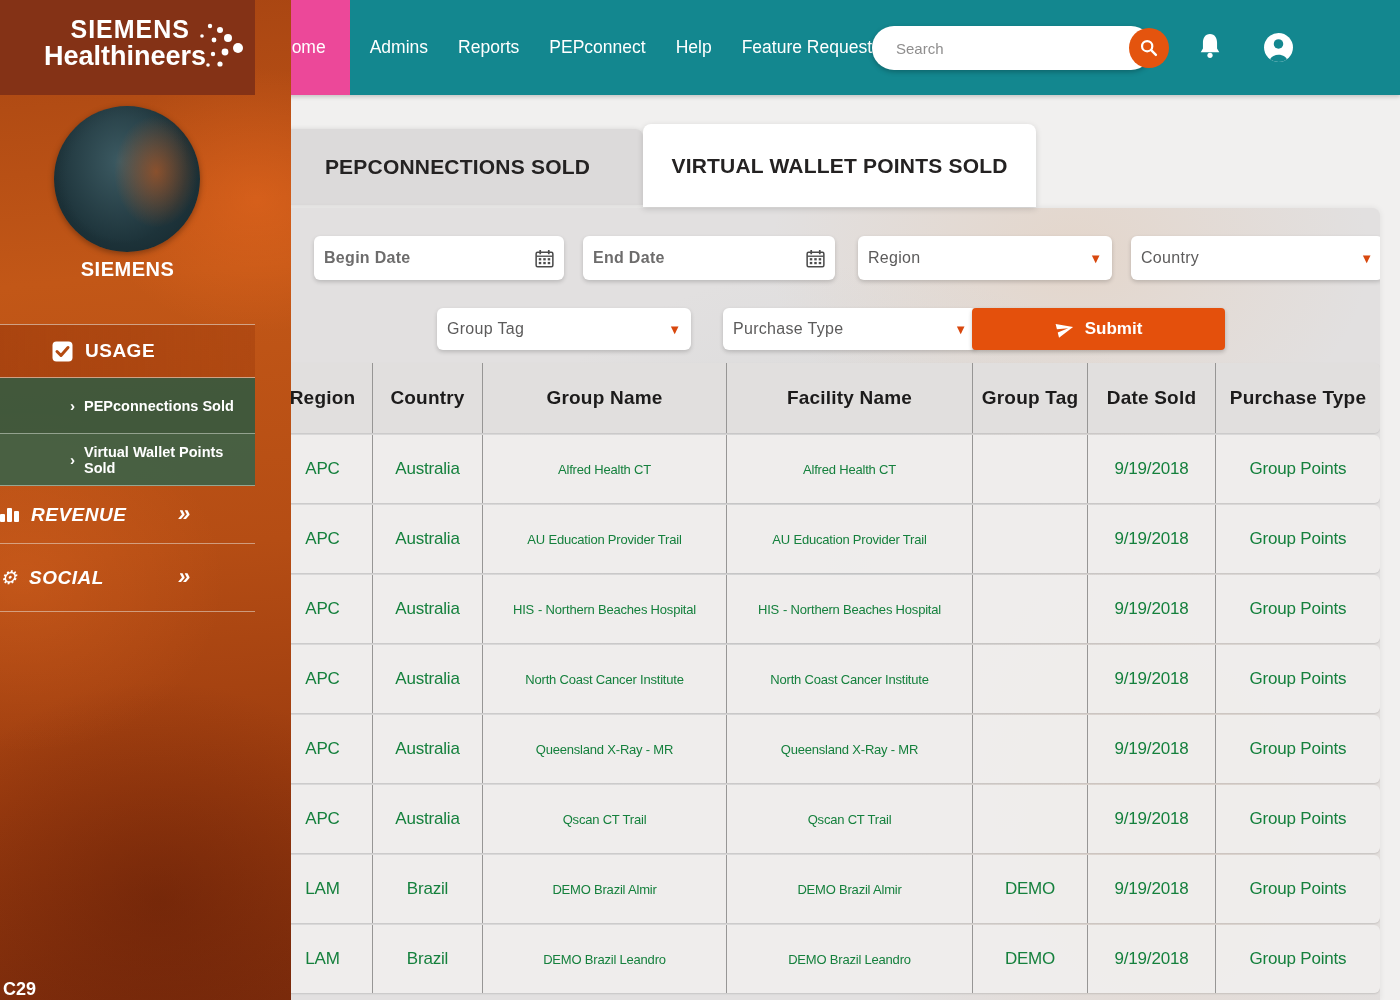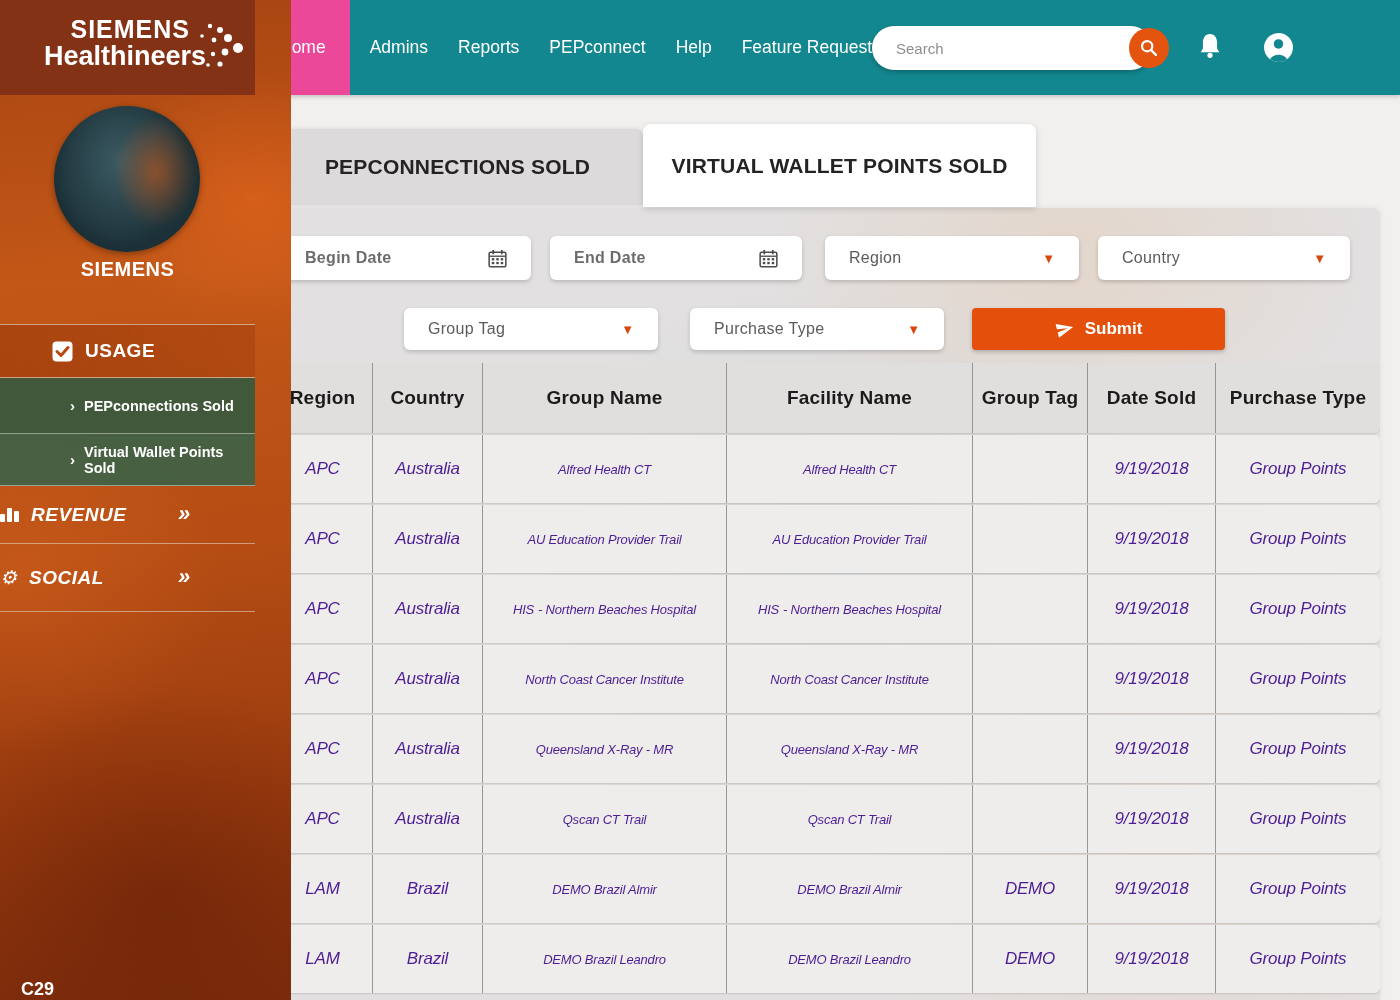--- a/index.html
+++ b/index.html
@@ -58,21 +58,21 @@
               border-bottom:1px solid rgba(215,224,212,.55); }
   .sub-item.second { height:52px; background:rgba(64,97,70,.93); }
   .sub-chevron { font-size:15px; font-weight:700; margin-right:9px; color:#fff; }
   .sub-label { font-size:14.5px; font-weight:700; }
   .band-plain { height:58px; border-bottom:1px solid rgba(236,236,230,.5);font-style:italic; }
   .band-plain.social { height:68px; }
   .band-plain .band-label { font-size:19px; font-weight:700; letter-spacing:.5px; margin-left:12px; }
   .band-arrows { position:absolute; left:178px; font-size:22px; font-weight:700; top:50%;
                  transform:translateY(-54%); }
   .gear-icon { font-size:19px; line-height:1; }
-  .version-tag { position:absolute; left:21px; bottom:0px; color:#fff; font-size:18px; font-weight:700; }
+  .version-tag { position:absolute; left:3px; bottom:0px; color:#fff; font-size:18px; font-weight:700; }
 
   
   .tab { position:absolute; display:flex; align-items:center; justify-content:center;
          border-radius:8px 8px 0 0; cursor:pointer; }
   .tab-inactive { left:272px; top:129px; width:371px; height:76px; background:#dcdada;
                   box-shadow:0 0 5px rgba(0,0,0,.10); }
   .tab-active { left:643px; top:124px; width:393px; height:83px; background:#ffffff;
                 box-shadow:0 2px 6px rgba(0,0,0,.15); z-index:2; }
   .tab-label { font-size:21px; font-weight:700; color:#242222; letter-spacing:.2px; }
 
@@ -82,21 +82,21 @@
     background:
       radial-gradient(430px 300px at 72% 6%, rgba(235,168,108,.18), transparent 70%),
       radial-gradient(520px 420px at 52% 45%, rgba(150,168,172,.14), transparent 72%),
       radial-gradient(420px 520px at 80% 78%, rgba(233,158,96,.12), transparent 72%),
       #e2e0e0;
     box-shadow:0 0 6px rgba(0,0,0,.08); }
 
   
   .field { position:absolute; height:44px; background:#fff; border-radius:6px;
            box-shadow:0 2px 4px rgba(0,0,0,.18); display:flex; align-items:center;
-           justify-content:space-between; padding:0 24px; cursor:pointer; }
+           justify-content:space-between; padding:0 10px; cursor:pointer;margin-left:33px; }
   .field .f-label { color:#6d6c6c; font-size:16px; font-weight:600; letter-spacing:.3px; }
   .field.select .f-label { font-weight:400; color:#5c5b5b; }
   .f-arrow { color:#d8480e; font-size:13px; }
   .row2 { height:42px; }
   .f-begin { left:9px;  top:28px; width:250px; }
   .f-end   { left:278px; top:28px; width:252px; }
   .f-region{ left:553px; top:28px; width:254px; }
   .f-country{ left:826px; top:28px; width:252px; }
   .f-gtag  { left:132px; top:100px; width:254px; }
   .f-ptype { left:418px; top:100px; width:254px; }
@@ -108,21 +108,21 @@
   
   .table { position:absolute; left:1px; top:155px; width:1107px; }
   .trow { display:flex; border-radius:6px; margin-bottom:2px; overflow:hidden;
           box-shadow:0 1px 2px rgba(0,0,0,.13); }
   .thead { height:70px; background:rgba(225,223,222,.96); }
   .tbody-row { height:68px; background:rgba(240,238,237,.93); }
   .tcell { display:flex; align-items:center; justify-content:center; text-align:center;
            border-right:1px solid #979695; padding:0 6px; }
   .tcell:last-child { border-right:none; }
   .thead .tcell { font-size:19px; font-weight:700; color:#1c1b1b; letter-spacing:.2px; }
-  .tbody-row .tcell { font-size:17px; color:#4c1d95; letter-spacing:-.2px;font-style:italic; }
+  .tbody-row .tcell { font-size:17px; color:#15803d; letter-spacing:-.2px; }
   .c-region { width:100px; } .c-country { width:110px; } .c-group { width:244px; }
   .c-facility { width:246px; } .c-tag { width:115px; } .c-date { width:128px; }
   .c-ptype { width:164px; }
   .nm { font-size:13px; } .nm-sub { font-size:13px; margin-left:4px; }
   svg { display:block; }
 </style>
 </head>
 <body>
 
 <div class="topnav">

